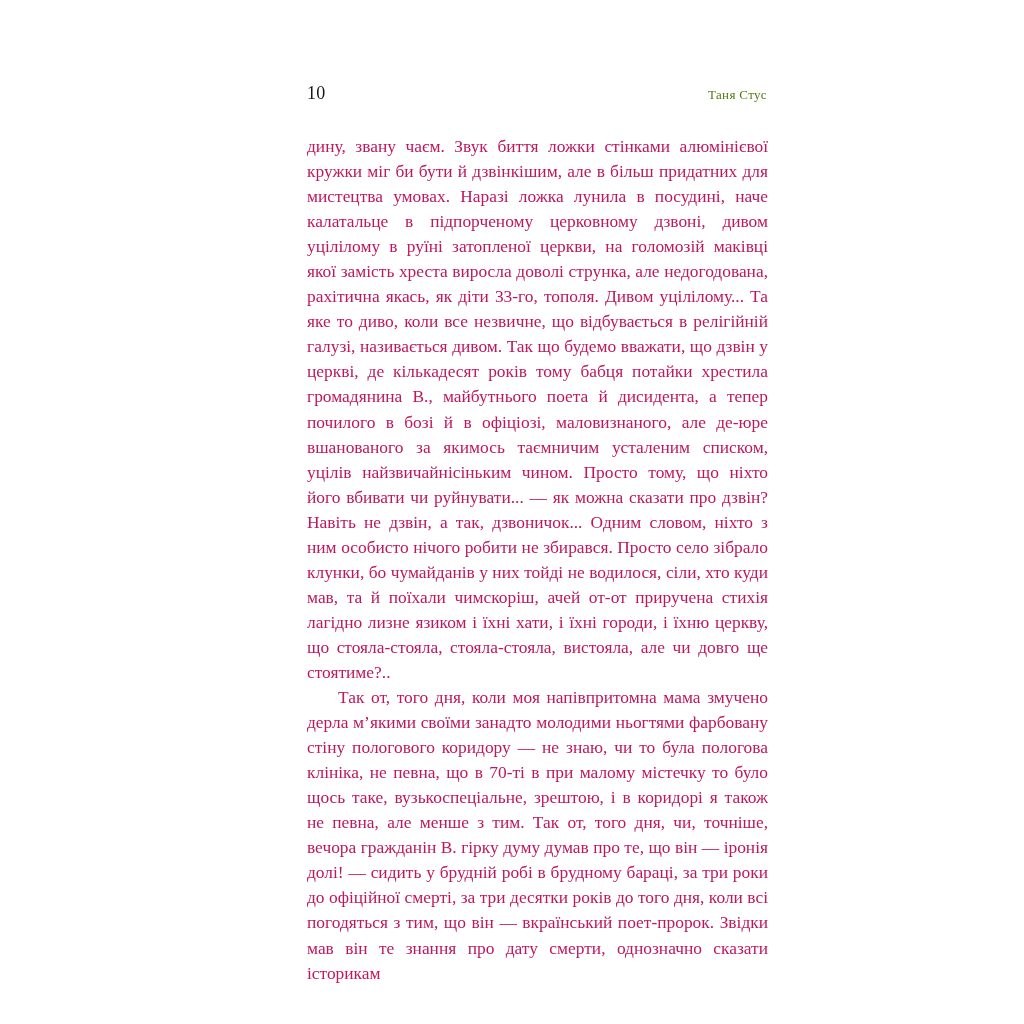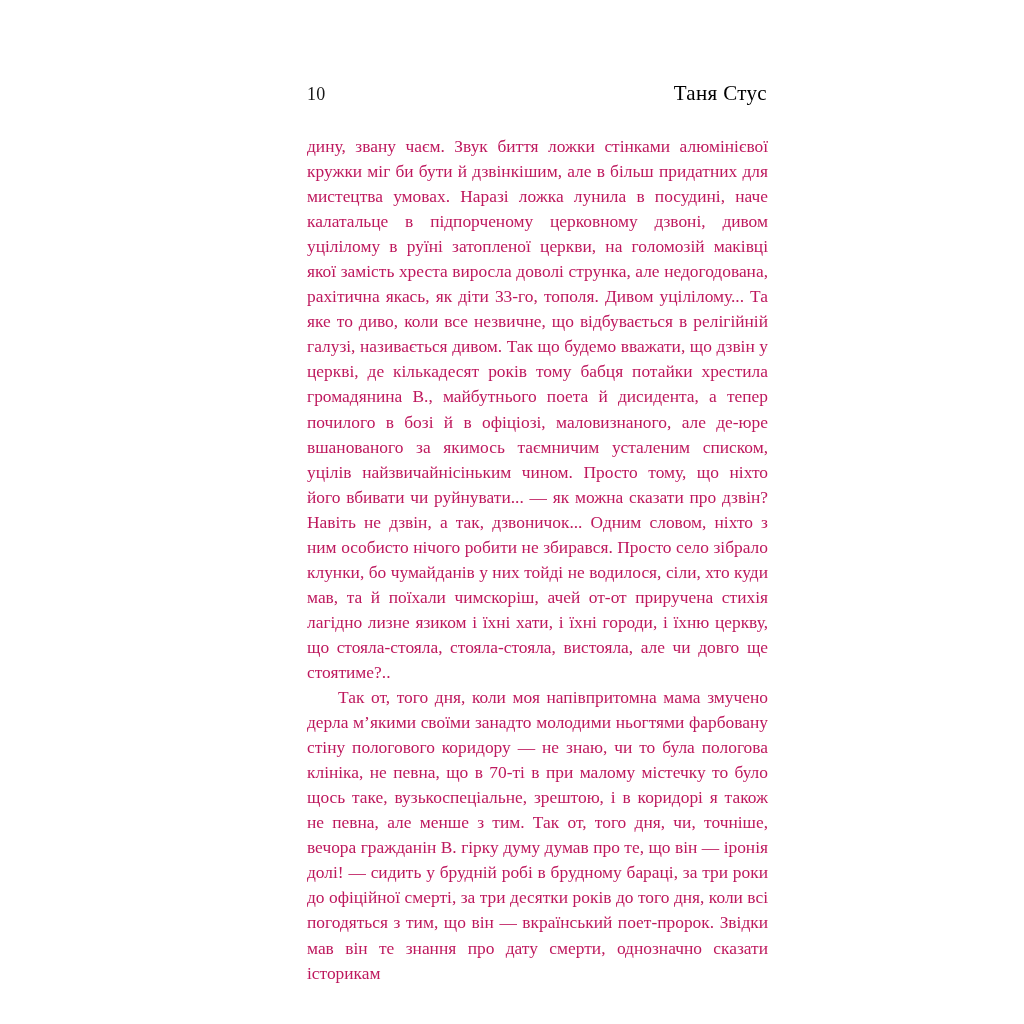--- a/index.html
+++ b/index.html
@@ -39,23 +39,23 @@
     font-family: "Liberation Serif", "DejaVu Serif", serif;
     font-size: 18px;
     line-height: 22px;
     color: #171717;
     letter-spacing: 0.3px;
     white-space: nowrap;
   }
 
   .running-author {
     font-family: "Liberation Serif", "DejaVu Serif", serif;
-    font-size: 21px;
+    font-size: 13px;
     line-height: 22px;
-    color: #000000;
+    color: #4d7c0f;
     letter-spacing: 0.35px;
     white-space: nowrap;
     text-align: right;
   }
 
   
   .text-block {
     position: absolute;
     left: 307px;
     top: 134px;

